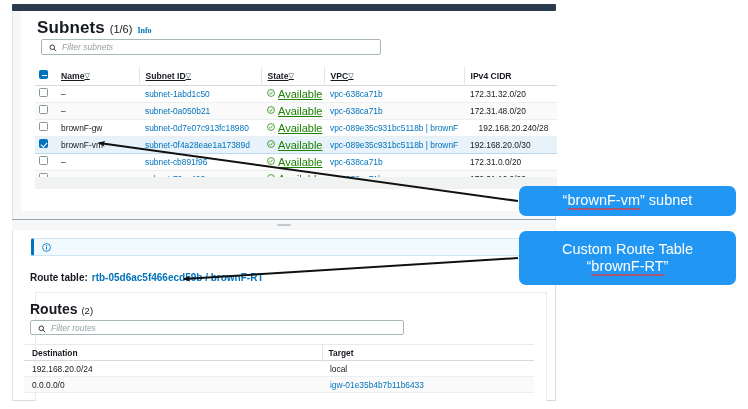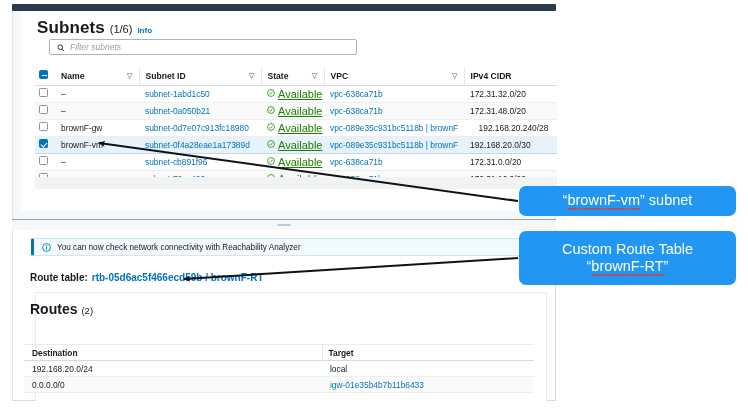--- a/index.html
+++ b/index.html
@@ -37,49 +37,49 @@
   .section-title-row {
     position: absolute; left: 16px; top: 7px;
     display: flex; align-items: baseline; gap: 5px;
   }
   .section-title {
     font-size: 17px; font-weight: bold; color: #16191f;
     letter-spacing: .1px;
   }
   .section-count { font-size: 11px; color: #16191f; }
   .info-link {
-    font-size: 8px; color: #0073bb; font-weight: bold;
+    font-size: 8px; color: #0073bb; font-weight: bold; font-family: Liberation Serif, serif;
   }
 
   
   .filter-box {
     position: absolute; background: #fff;
     border: 1px solid #aab7b8; border-radius: 2px;
     display: flex; align-items: center; gap: 5px;
     padding: 0 7px;
   }
-  .filter-upper { left: 28px; top: 28px; width: 308px; height: 16px; }
+  .filter-upper { left: 20px; top: 28px; width: 340px; height: 16px; }
   .filter-lower { left: 30px; top: 320px; width: 374px; height: 15px; }
   .filter-ph { font-size: 8.5px; color: #9aa0a6; font-style: italic; }
   .mag { flex: none; }
 
   
   table.grid { position: absolute; border-collapse: collapse; }
   table.grid td, table.grid th { padding: 0; }
 
   .tbl-upper { left: 14px; top: 56px; width: 522px; }
 
   .hdr-row { height: 18px; background: #fff; border-bottom: 1px solid #d5dbdb; }
   .hdr-row th {
     font-size: 8.6px; font-weight: bold; color: #16191f;
     text-align: left; vertical-align: middle;
     border-right: 1px solid #e4e6e7;
   }
   .hdr-row th.nosep { border-right: none; }
-  .hdr-inner { display: flex; align-items: center; justify-content: space-between; padding-right: 6px; }
+  .hdr-inner { display: flex; align-items: center; padding-right: 6px; text-decoration: underline; }
   .sortcaret { color: #879596; font-size: 7px; }
 
   .row { height: 17px; }
   .row td {
     font-size: 8.4px; color: #16191f; vertical-align: middle;
     border-bottom: 1px solid #eceff0;
   }
   .row.alt { background: #fafafa; }
   .row.sel { background: #e7f2fb; }
   .row.sel td { border-top: 1px solid #bcd9ef; border-bottom: 1px solid #bcd9ef; }
@@ -380,36 +380,44 @@
   <div class="panel-lower">
 
     <div class="notice">
       <span>
         <svg width="9" height="9" viewBox="0 0 16 16">
           <circle cx="8" cy="8" r="7" fill="none" stroke="#0073bb" stroke-width="1.5"></circle>
           <circle cx="8" cy="4.6" r="1" fill="#0073bb"></circle>
           <rect x="7.2" y="6.6" width="1.6" height="5.4" fill="#0073bb"></rect>
         </svg>
       </span>
-      <span class="notice-txt">You can now check network connectivity with Reachability Analyzer</span>
     </div>
 
     <div class="rt-line">
       <span class="rt-label">Route table:</span>
       <span class="rt-value">rtb-05d6ac5f466ecd59b / brownF-RT</span>
     </div>
 
     <div class="card-lower"></div>
   </div>
 
   <div class="routes-title-row">
     <span class="routes-title">Routes</span>
     <span class="routes-count">(2)</span>
   </div>
 
+  <div class="filter-box filter-lower">
+    <span class="mag">
+      <svg width="8" height="8" viewBox="0 0 16 16">
+        <circle cx="6.6" cy="6.6" r="4.6" fill="none" stroke="#16191f" stroke-width="1.7"></circle>
+        <line x1="10.2" y1="10.2" x2="14.4" y2="14.4" stroke="#16191f" stroke-width="1.7"></line>
+      </svg>
+    </span>
+    <span class="filter-ph">Filter routes</span>
+  </div>
 
   <table class="grid tbl-lower">
     <colgroup>
         <col style="width:298px">
         <col style="width:212px">
       </colgroup>
     <thead>
       <tr class="hdr-row2">
         <th style="padding-left:8px">
           <span>Destination</span>

